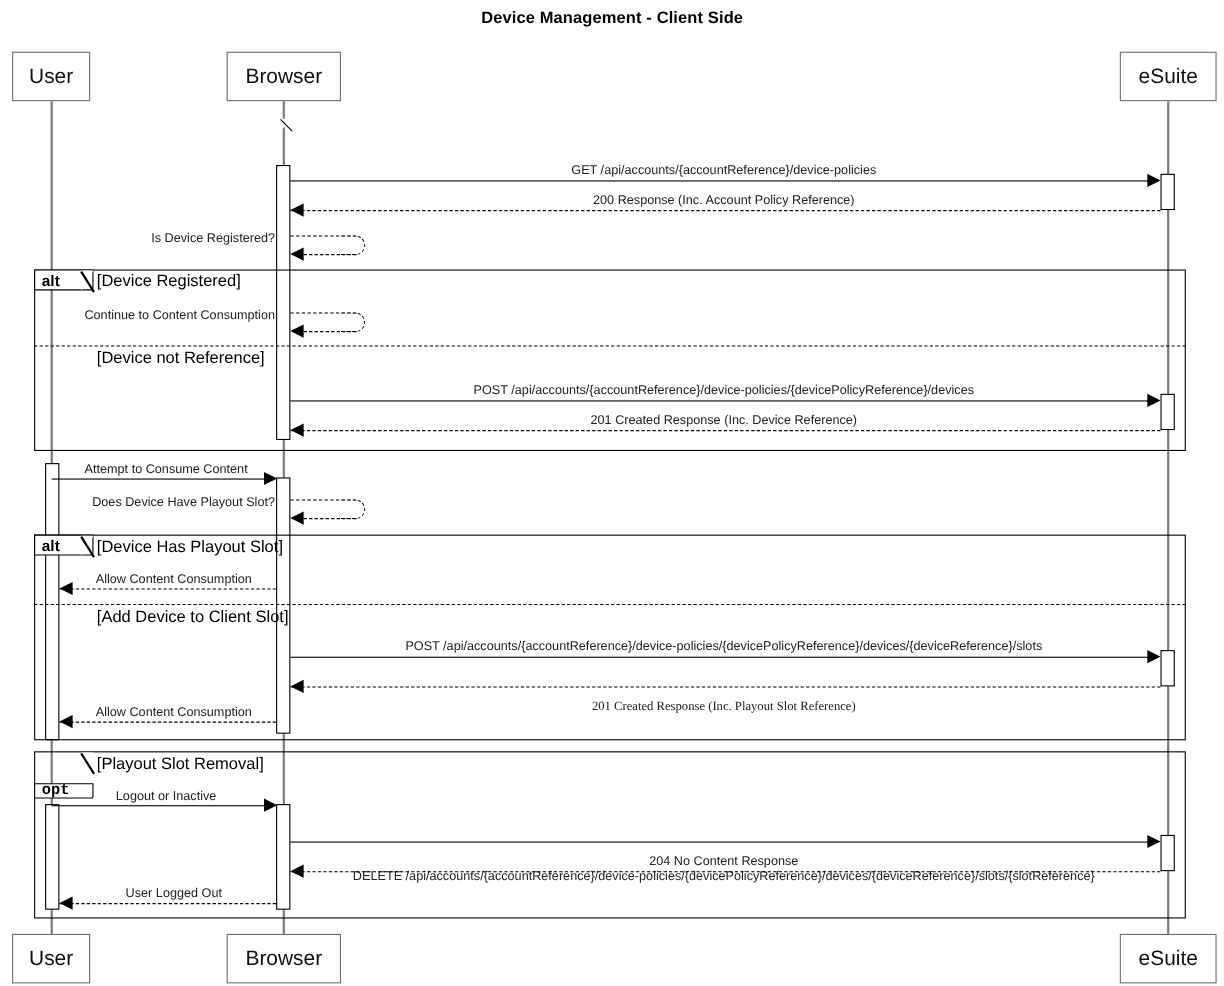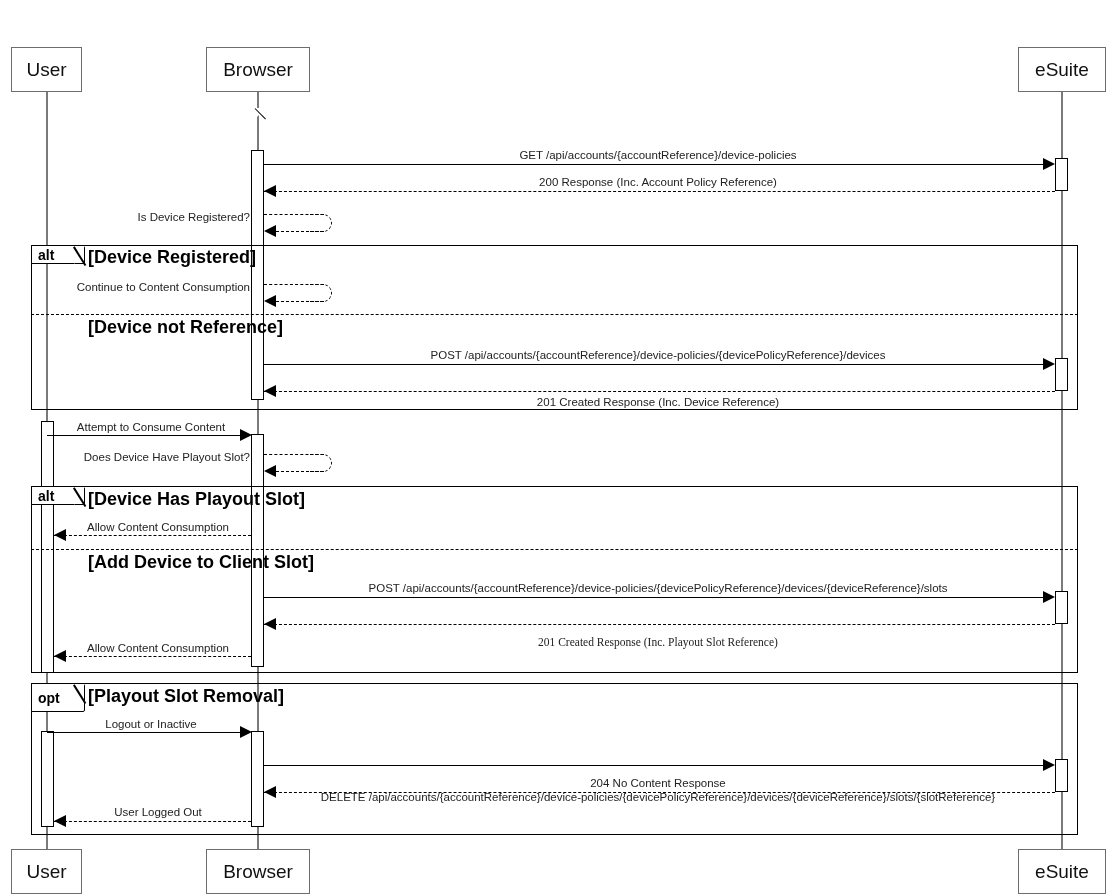--- a/index.html
+++ b/index.html
@@ -147,36 +147,37 @@
   }
   .frame-tab-notch-line {
     position: absolute;
     width: 22px;
     height: 1.6px;
     background: #000;
     transform-origin: left center;
   }
   .frame-cond {
     position: absolute;
-    font-size: 18px;
-    font-weight: bold;
+    font-size: 15px;
+    font-weight: normal;
     color: #000;
     white-space: nowrap;
   }
   .frame-divider {
     position: absolute;
     height: 0;
     border-top: 1.8px dashed #000;
   }
 </style>
 </head>
 <body>
 
 <div id="diagram-root">
 
+  <div class="title">Device Management - Client Side</div>
 
   <div class="lifeline" style="left:46px; top:92px; height:758px;"></div>
   <div class="lifeline" style="left:257px; top:92px; height:758px;"></div>
   <div class="lifeline" style="left:1061px; top:92px; height:758px;"></div>
 
   <div class="participant" style="left:11px; top:47px; width:71px; height:45px;">
     <span>User</span>
   </div>
   <div class="participant" style="left:206px; top:47px; width:104px; height:45px;">
     <span>Browser</span>
@@ -242,21 +243,21 @@
   <div class="msg-line dashed" style="left:276px; top:301px; width:48px;"></div>
   <div class="arrow-left" style="left:264px; top:295px;"></div>
   <div class="msg-label right" style="left:250px; top:281px;">Continue to Content Consumption</div>
 
   <div class="msg-line" style="left:264px; top:364px; width:780px;"></div>
   <div class="arrow-right" style="left:1043px; top:358px;"></div>
   <div class="msg-label center" style="left:658px; top:349px;">POST /api/accounts/{accountReference}/device-policies/{devicePolicyReference}/devices</div>
 
   <div class="msg-line dashed" style="left:264px; top:391px; width:791px;"></div>
   <div class="arrow-left" style="left:264px; top:385px;"></div>
-  <div class="msg-label center" style="left:658px; top:376px;margin-top:20px;">201 Created Response (Inc. Device Reference)</div>
+  <div class="msg-label center" style="left:658px; top:376px;">201 Created Response (Inc. Device Reference)</div>
 
   <div class="msg-line" style="left:47px; top:435px; width:196px;"></div>
   <div class="arrow-right" style="left:240px; top:429px;"></div>
   <div class="msg-label center" style="left:151px; top:421px;">Attempt to Consume Content</div>
 
   <div class="msg-line dashed" style="left:264px; top:454px; width:60px;"></div>
   <div class="selfloop" style="left:310px; top:454px; width:22px; height:18px;"></div>
   <div class="msg-line dashed" style="left:276px; top:471px; width:48px;"></div>
   <div class="arrow-left" style="left:264px; top:465px;"></div>
   <div class="msg-label right" style="left:250px; top:451px;">Does Device Have Playout Slot?</div>
@@ -280,21 +281,21 @@
 
   <div class="msg-line dashed" style="left:264px; top:624px; width:791px;"></div>
   <div class="arrow-left" style="left:264px; top:618px;"></div>
   <div class="msg-label center" style="left:658px; top:636px;font-family:Liberation Serif, serif;">201 Created Response (Inc. Playout Slot Reference)</div>
 
   <div class="msg-line dashed" style="left:54px; top:656px; width:197px;"></div>
   <div class="arrow-left" style="left:54px; top:650px;"></div>
   <div class="msg-label center" style="left:158px; top:642px;">Allow Content Consumption</div>
 
   <div class="frame" style="left:31px; top:683px; width:1047px; height:152px;"></div>
-  <div class="frame-tab" style="left:31px; top:683px; width:54px; height:29px;">
+  <div class="frame-tab" style="left:31px; top:712px; width:54px; height:14px;font-family:Liberation Mono, monospace;">
     <span>opt</span>
   </div>
   <div class="frame-tab-notch" style="left:74px; top:684px;"></div>
   <div class="frame-cond" style="left:88px; top:686px;">[Playout Slot Removal]</div>
 
   <div class="msg-line" style="left:47px; top:732px; width:196px;"></div>
   <div class="arrow-right" style="left:240px; top:726px;"></div>
   <div class="msg-label center" style="left:151px; top:718px;">Logout or Inactive</div>
 
   <div class="msg-line" style="left:264px; top:765px; width:780px;"></div>

